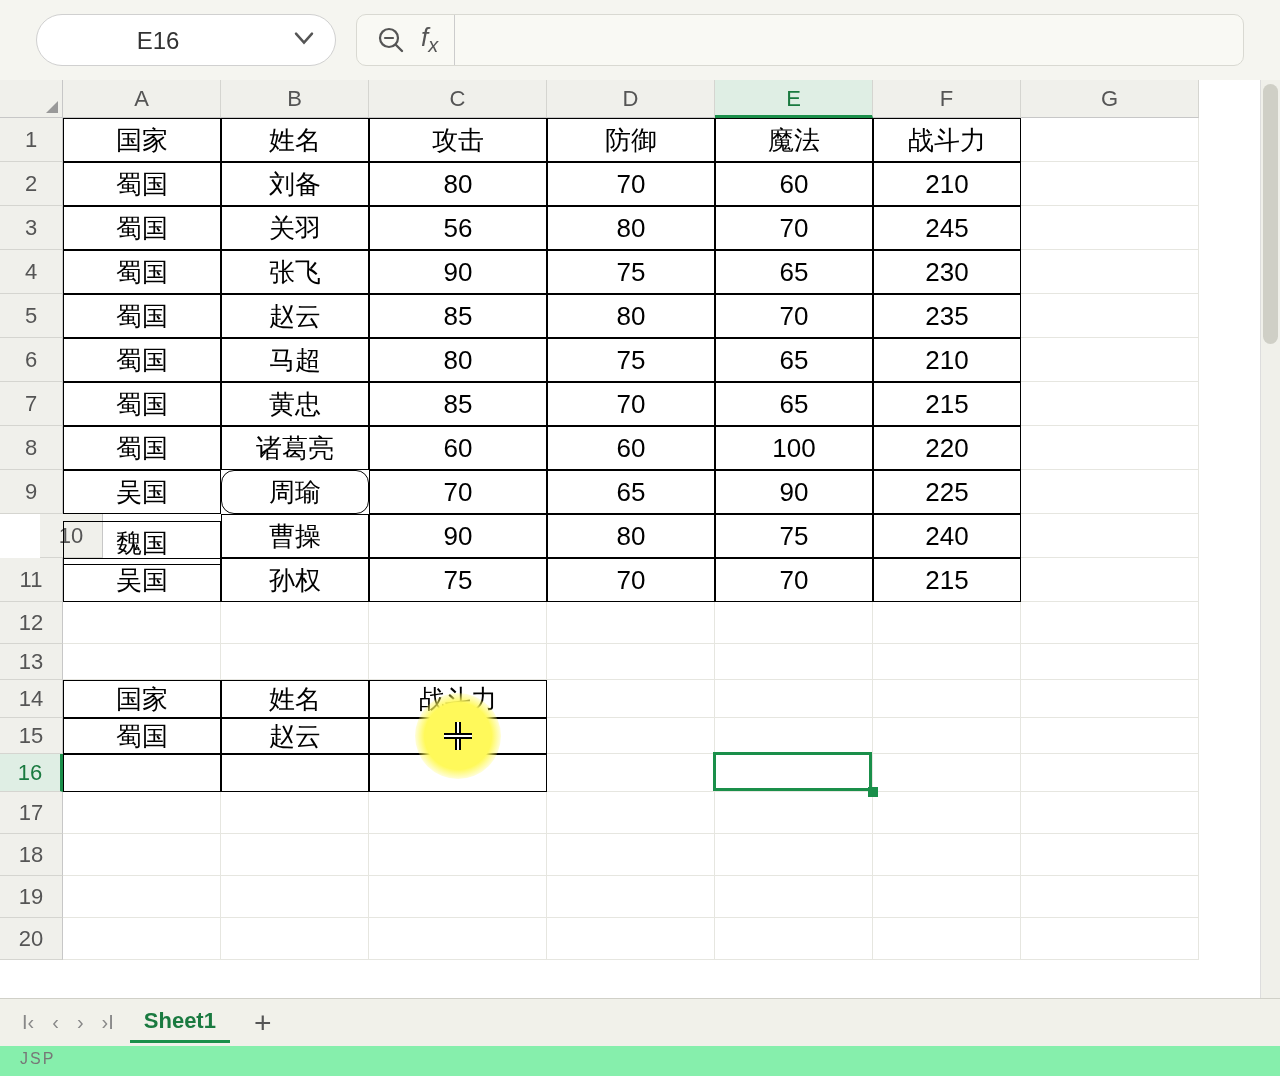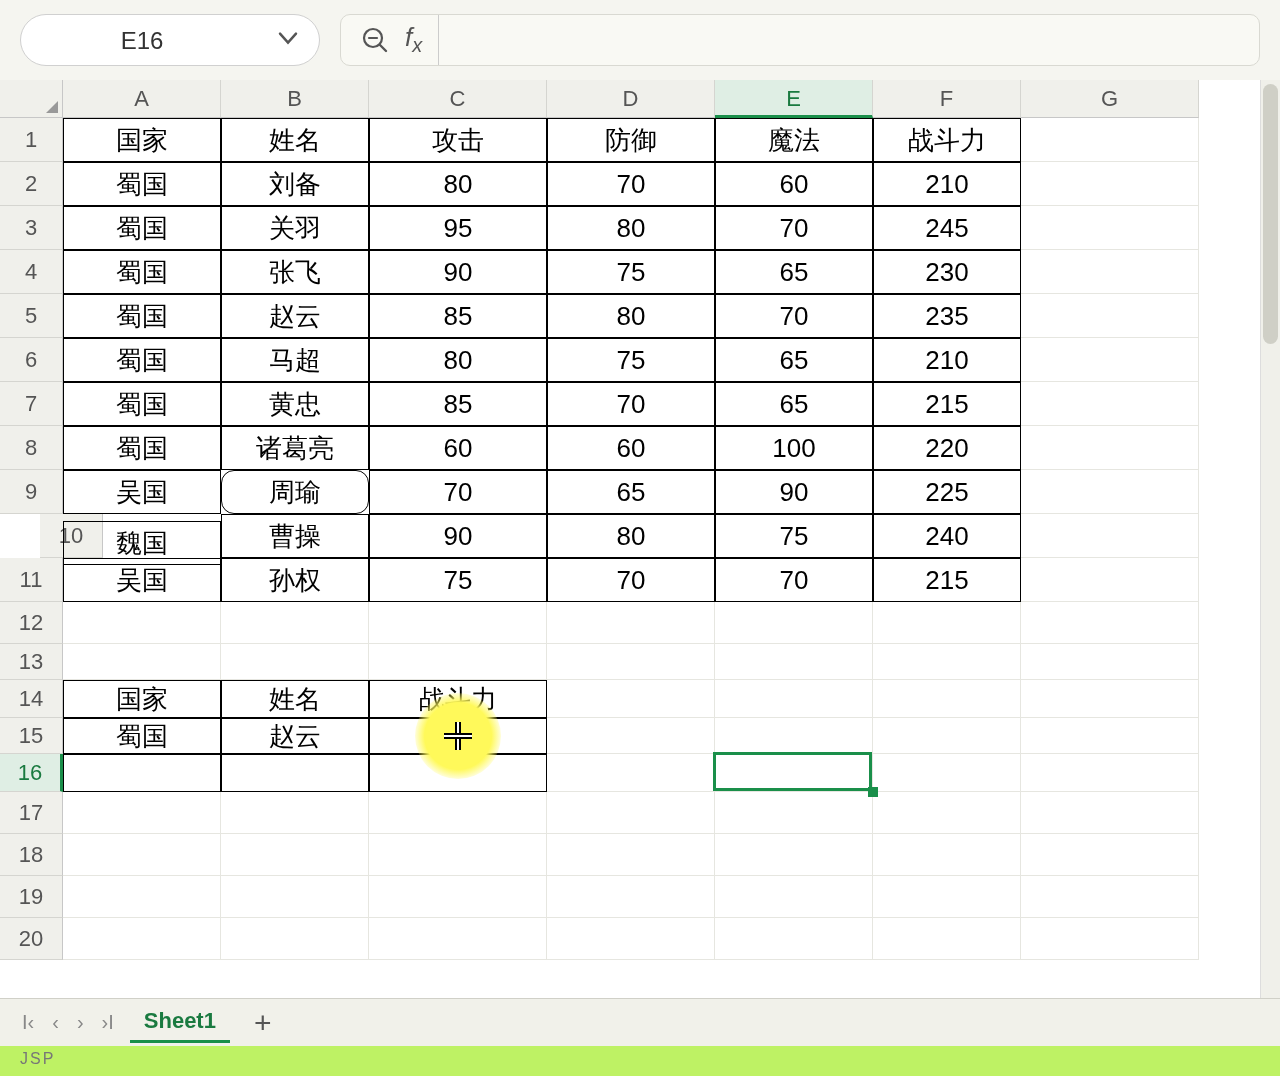--- a/index.html
+++ b/index.html
@@ -9,21 +9,21 @@
   width: 1280px;
   height: 1076px;
   overflow: hidden;
   position: relative;
 }
 
 
 .top-bar {
   display: flex;
   align-items: center;
-  padding: 16px 20px;
+  padding: 16px 36px;
   gap: 20px;
   background: #f5f5f0;
   height: 80px;
 }
 
 .name-box-wrap {
   position: relative;
   display: flex;
   align-items: center;
   width: 300px;
@@ -240,21 +240,21 @@
 
 .status-bar {
   position: absolute;
   left: 0; right: 0;
   bottom: 0;
   height: 30px;
   padding: 4px 20px;
   font-size: 16px;
   color: #777;
   letter-spacing: 2px;
-  background: #bef264;
+  background: #86efac;
 }
 
 
 .v-scroll {
   position: absolute;
   right: 0; top: 80px; bottom: 78px;
   width: 20px;
   background: #f0f0ea;
   border-left: 1px solid #ddd;
 }
@@ -364,21 +364,21 @@
         <span>210</span>
       </div>
       <div class="cell" style="left: 958px; top: 44px; width: 178px; height: 44px;"></div>
       <div class="cell b-all" style="left: 0px; top: 88px; width: 158px; height: 44px;">
         <span>蜀国</span>
       </div>
       <div class="cell b-all" style="left: 158px; top: 88px; width: 148px; height: 44px;">
         <span>关羽</span>
       </div>
       <div class="cell b-all" style="left: 306px; top: 88px; width: 178px; height: 44px;">
-        <span>95</span>
+        <span>56</span>
       </div>
       <div class="cell b-all" style="left: 484px; top: 88px; width: 168px; height: 44px;">
         <span>80</span>
       </div>
       <div class="cell b-all" style="left: 652px; top: 88px; width: 158px; height: 44px;">
         <span>70</span>
       </div>
       <div class="cell b-all" style="left: 810px; top: 88px; width: 148px; height: 44px;">
         <span>245</span>
       </div>

